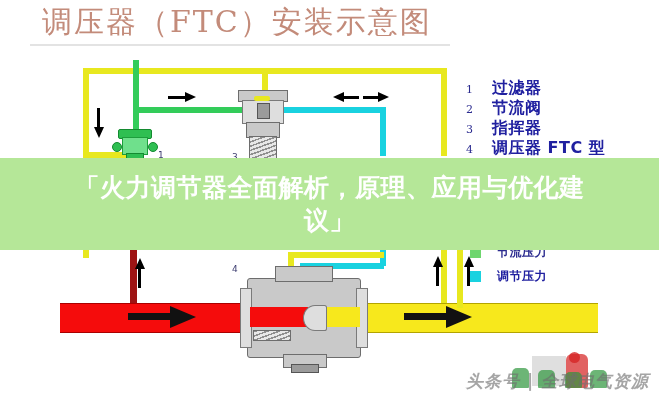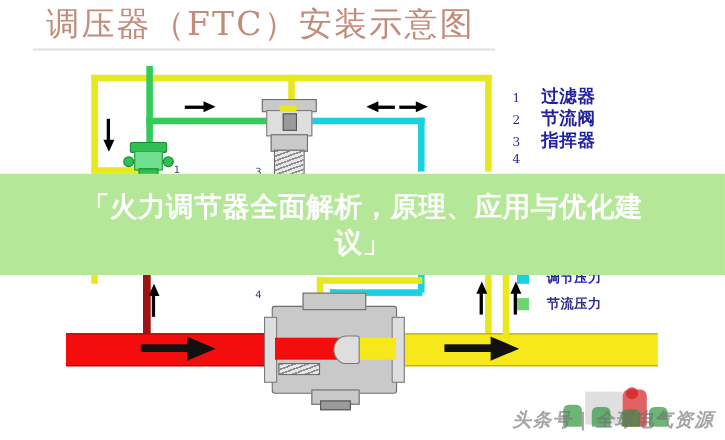--- a/index.html
+++ b/index.html
@@ -339,39 +339,40 @@
     <div class="part-row">
       <span class="part-num">2</span>
       <span class="part-name">节流阀</span>
     </div>
     <div class="part-row">
       <span class="part-num">3</span>
       <span class="part-name">指挥器</span>
     </div>
     <div class="part-row">
       <span class="part-num">4</span>
+      <span class="part-name">调压器 FTC 型</span>
     </div>
   </div>
 
   <div id="color-legend">
     <div class="key-row on-band">
       <span class="key-swatch" style="background:#8b4a2b;"></span>
       <span class="key-label">进口压力</span>
     </div>
     <div class="key-row on-band">
       <span class="key-swatch" style="background:#c3dd4a;"></span>
       <span class="key-label">出口压力</span>
     </div>
+    <div class="key-row on-band">
+      <span class="key-swatch" style="background:#6ed66e;"></span>
+      <span class="key-label">节流压力</span>
+    </div>
     <div class="key-row">
       <span class="key-swatch" style="background:#19d2e0;"></span>
       <span class="key-label">调节压力</span>
-    </div>
-    <div class="key-row on-band">
-      <span class="key-swatch" style="background:#6ed66e;"></span>
-      <span class="key-label">节流压力</span>
     </div>
   </div>
 
   <div id="watermark">
     <div class="wm-fig" style="left:66px; top:0px; width:34px; height:30px; background:rgba(150,150,150,0.30);"></div>
     <div class="wm-fig" style="left:100px; top:-2px; width:22px; height:34px; background:rgba(214,38,38,0.72); border-radius:6px 6px 2px 2px;"></div>
     <div class="wm-fig" style="left:103px; top:-4px; width:11px; height:11px; border-radius:50%; background:rgba(214,38,38,0.80);"></div>
     <div class="wm-fig" style="left:46px; top:12px; width:17px; height:20px; background:rgba(45,150,60,0.70); border-radius:5px 5px 1px 1px;"></div>
     <div class="wm-fig" style="left:72px; top:14px; width:17px; height:18px; background:rgba(45,150,60,0.70); border-radius:5px 5px 1px 1px;"></div>
     <div class="wm-fig" style="left:99px; top:16px; width:17px; height:16px; background:rgba(45,150,60,0.70); border-radius:5px 5px 1px 1px;"></div>

